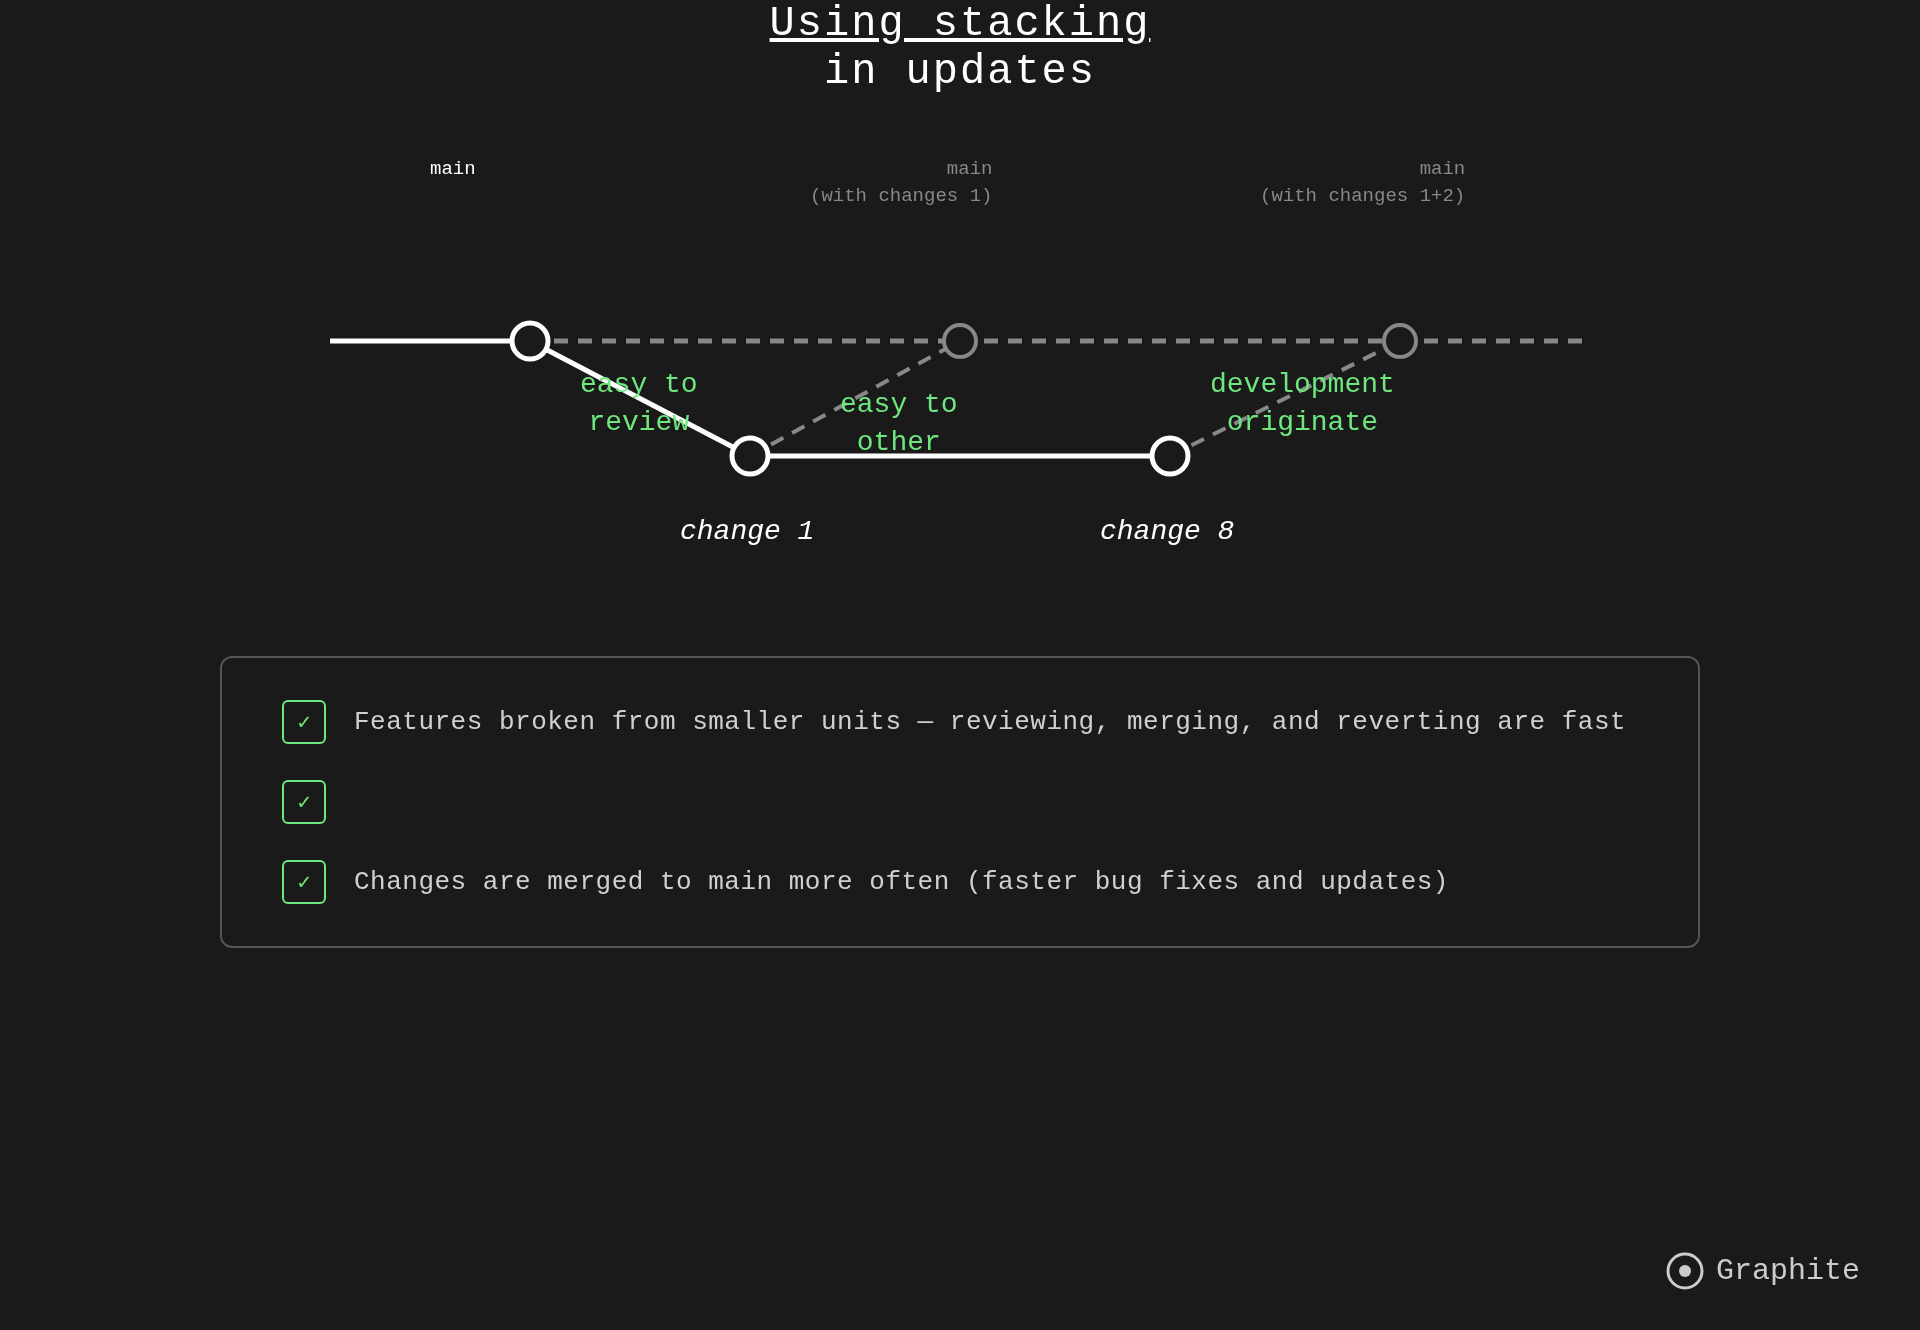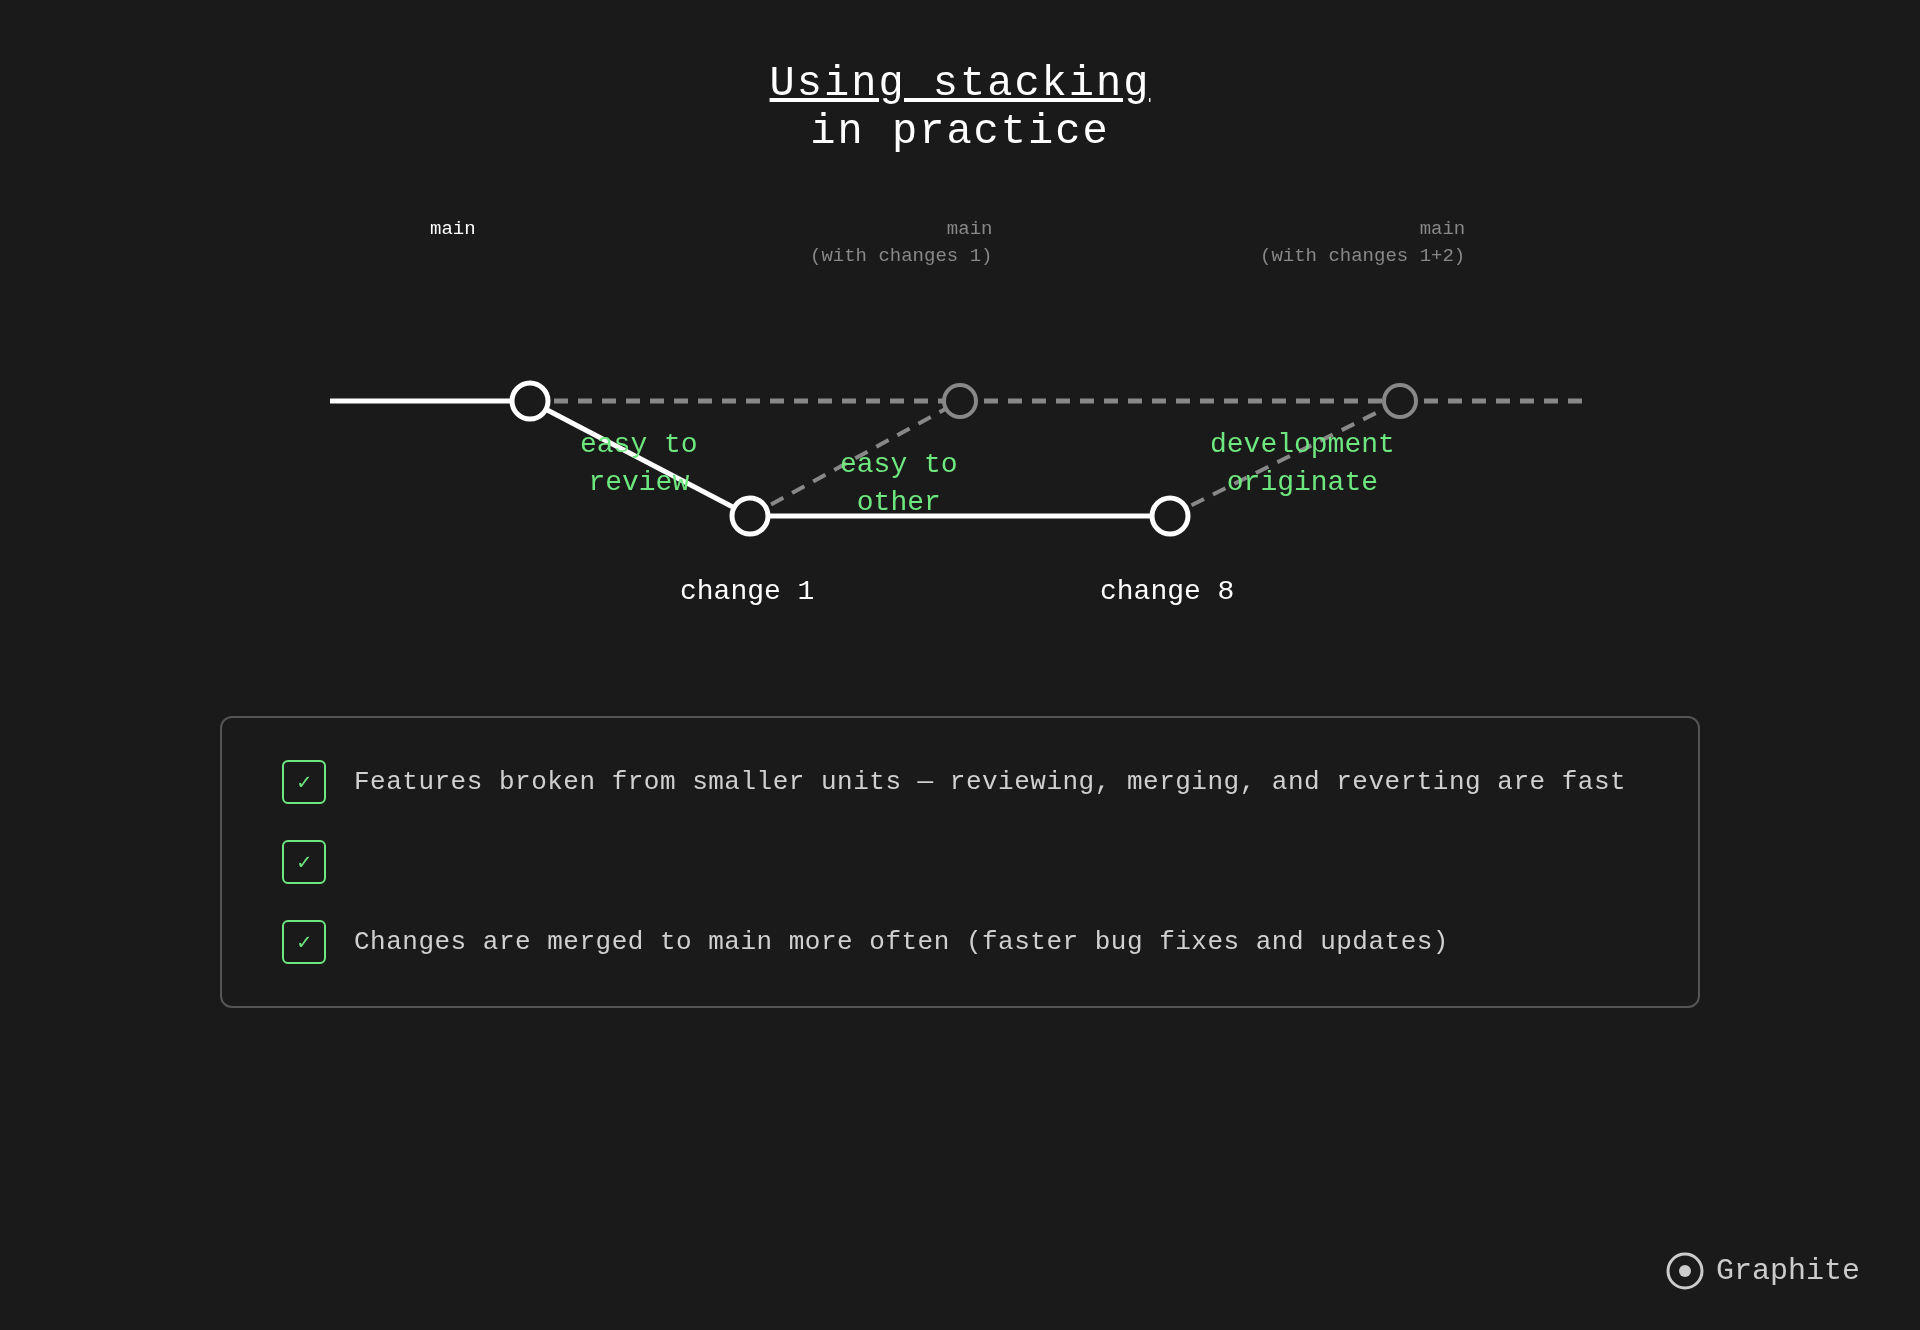--- a/index.html
+++ b/index.html
@@ -12,21 +12,20 @@
       overflow: hidden;
       position: relative;
     }
 
     .page-container {
       width: 100%;
       height: 100%;
       display: flex;
       flex-direction: column;
       align-items: center;
-      padding-top: 60px;
     }
 
     
     .title-block {
       text-align: center;
       margin-bottom: 60px;
     }
 
     .title-line1 {
       font-size: 42px;
@@ -83,20 +82,21 @@
 
     .green-label {
       color: #6ee87e;
       font-size: 28px;
       line-height: 1.35;
     }
 
     .node-label {
       color: #ffffff;
       font-size: 28px;
+      font-style: italic;
     }
 
     
     .checklist-box {
       width: 1480px;
       border: 2px solid #555555;
       border-radius: 12px;
       padding: 42px 60px;
       display: flex;
       flex-direction: column;
@@ -148,21 +148,21 @@
       height: 38px;
     }
   </style>
 </head>
 <body>
 
 <div class="page-container">
 
   <div class="title-block">
     <div class="title-line1">Using stacking</div>
-    <div class="title-line2">in practice</div>
+    <div class="title-line2">in updates</div>
   </div>
 
   <div class="diagram-area">
 
     <div class="branch-label white" style="left: 130px; top: 0px;">main</div>
     <div class="branch-label" style="left: 510px; top: 0px;">
       <span>main</span><br>
       <span>(with changes 1)</span>
     </div>
     <div class="branch-label" style="left: 960px; top: 0px;">

